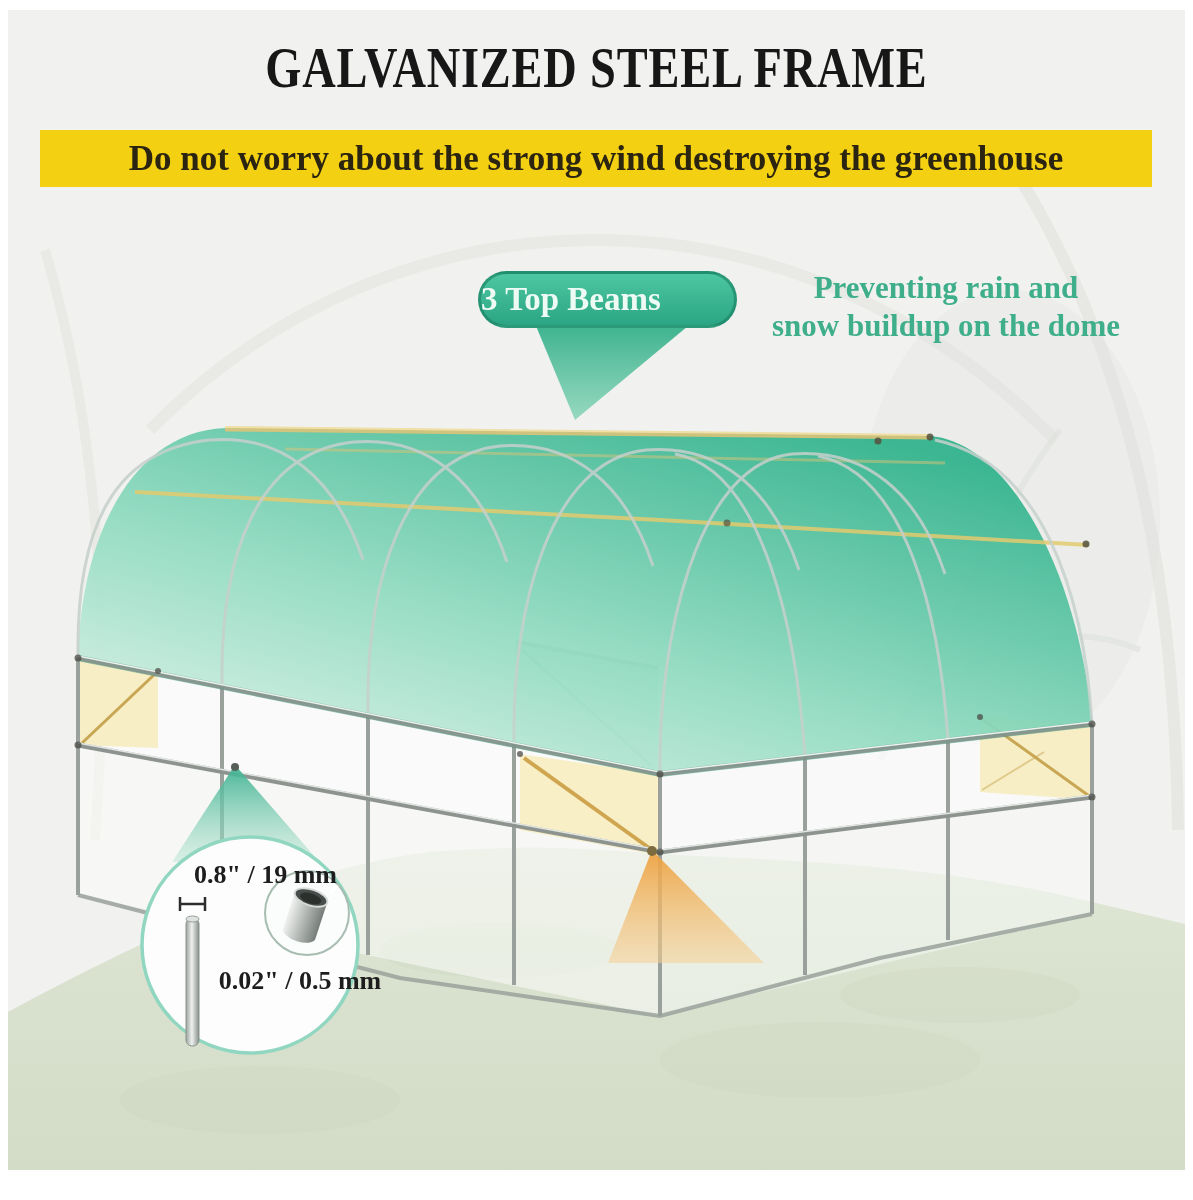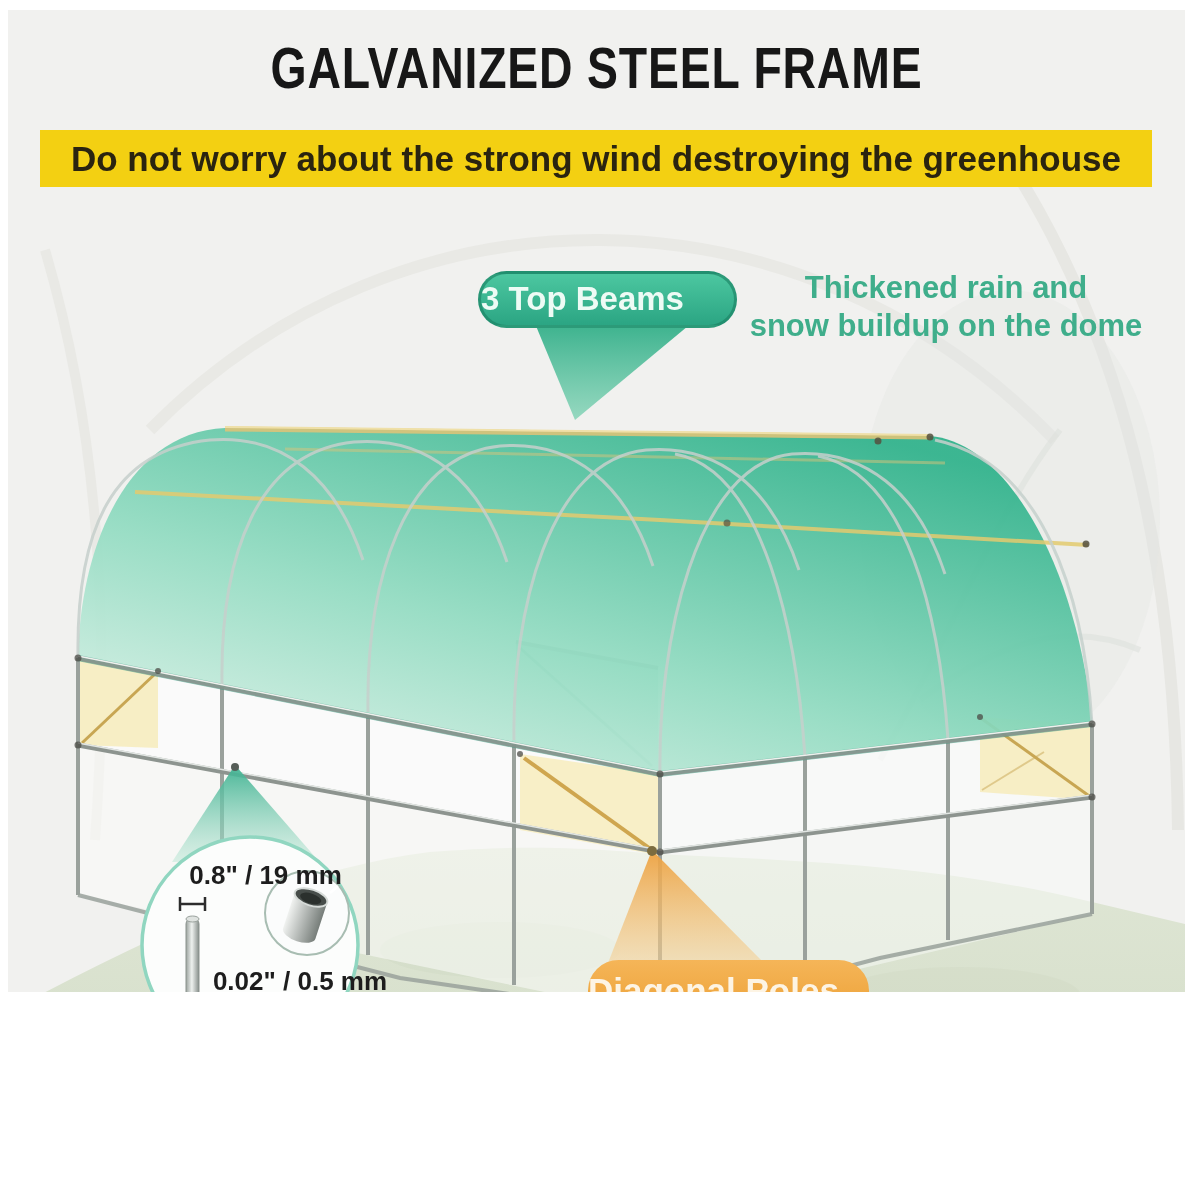--- a/index.html
+++ b/index.html
@@ -1,18 +1,18 @@
 <!DOCTYPE html>
 <html><head>
 <meta charset="utf-8">
 <style>
   html,body { margin:0; padding:0; background:#ffffff; }
   .stage {
-    position:relative; width:1193px; height:992px; background:#ffffff;
-    overflow:hidden; font-family:Liberation Sans, sans-serif;
+    position:relative; width:1193px; height:1200px; background:#ffffff;
+    overflow:hidden; font-family:Liberation Serif, serif;
   }
   .stage svg { position:absolute; left:0; top:0; }
   .txt { position:absolute; z-index:5; }
   .page-title {
     left:0; top:36px; width:100%; text-align:center;
     font-size:58px; font-weight:bold; color:#171717;
     transform:scaleX(0.8); letter-spacing:1px; line-height:1.1;
   }
   .banner {
     left:40px; top:114px; width:1112px; height:57px;
@@ -219,23 +219,22 @@
     </g>
   </svg>
 
   <div class="txt page-title">GALVANIZED STEEL FRAME</div>
 
   <div class="txt banner">Do not worry about the strong wind destroying the greenhouse</div>
 
   <div class="txt pill pill-green">3 Top Beams</div>
 
   <div class="txt beam-desc">
-    <div>Thickened rain and</div>
+    <div>Preventing rain and</div>
     <div>snow buildup on the dome</div>
   </div>
 
   <div class="txt measure measure-d">0.8" / 19 mm</div>
   <div class="txt measure measure-t">0.02" / 0.5 mm</div>
 
 
-  <div class="txt pill pill-orange">Diagonal Poles</div>
 
 </div>
 
 </body></html>

